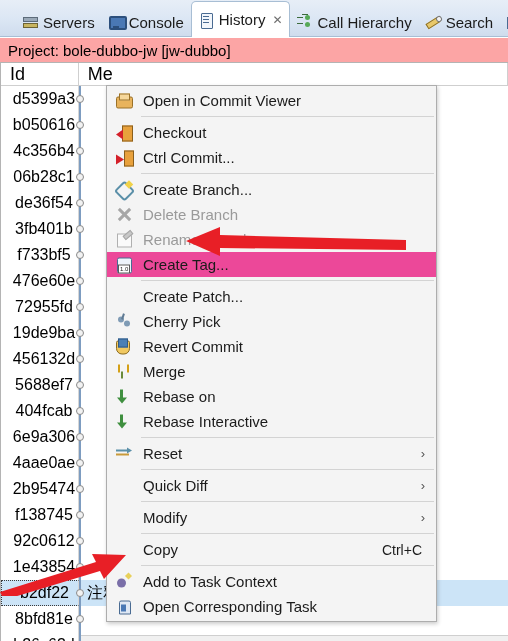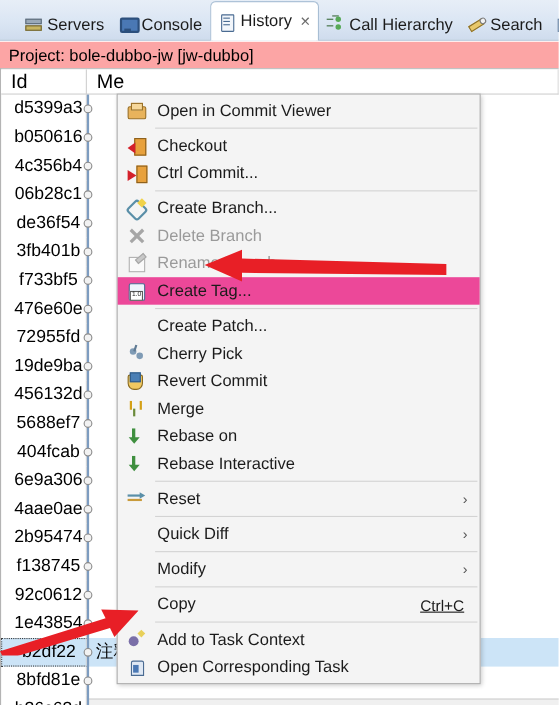--- a/index.html
+++ b/index.html
@@ -222,21 +222,21 @@
     font-size: 15px;
     color: #1b1b1b;
     white-space: nowrap;
   }
   .mi.disabled { color: #9a9a9a; }
   .mi.hl {
     background: #ec4899;
   }
   .mi .shortcut {
     position: absolute; right: 14px;
-    font-size: 14px; color: #1b1b1b; text-decoration: underline;
+    font-size: 14px; color: #1b1b1b;
   }
   .mi .submark {
     position: absolute; right: 11px;
     font-size: 13px; color: #555;
   }
   .msep {
     height: 1px;
     background: #d3d3d3;
     margin: 3px 2px 3px 34px;
   }

